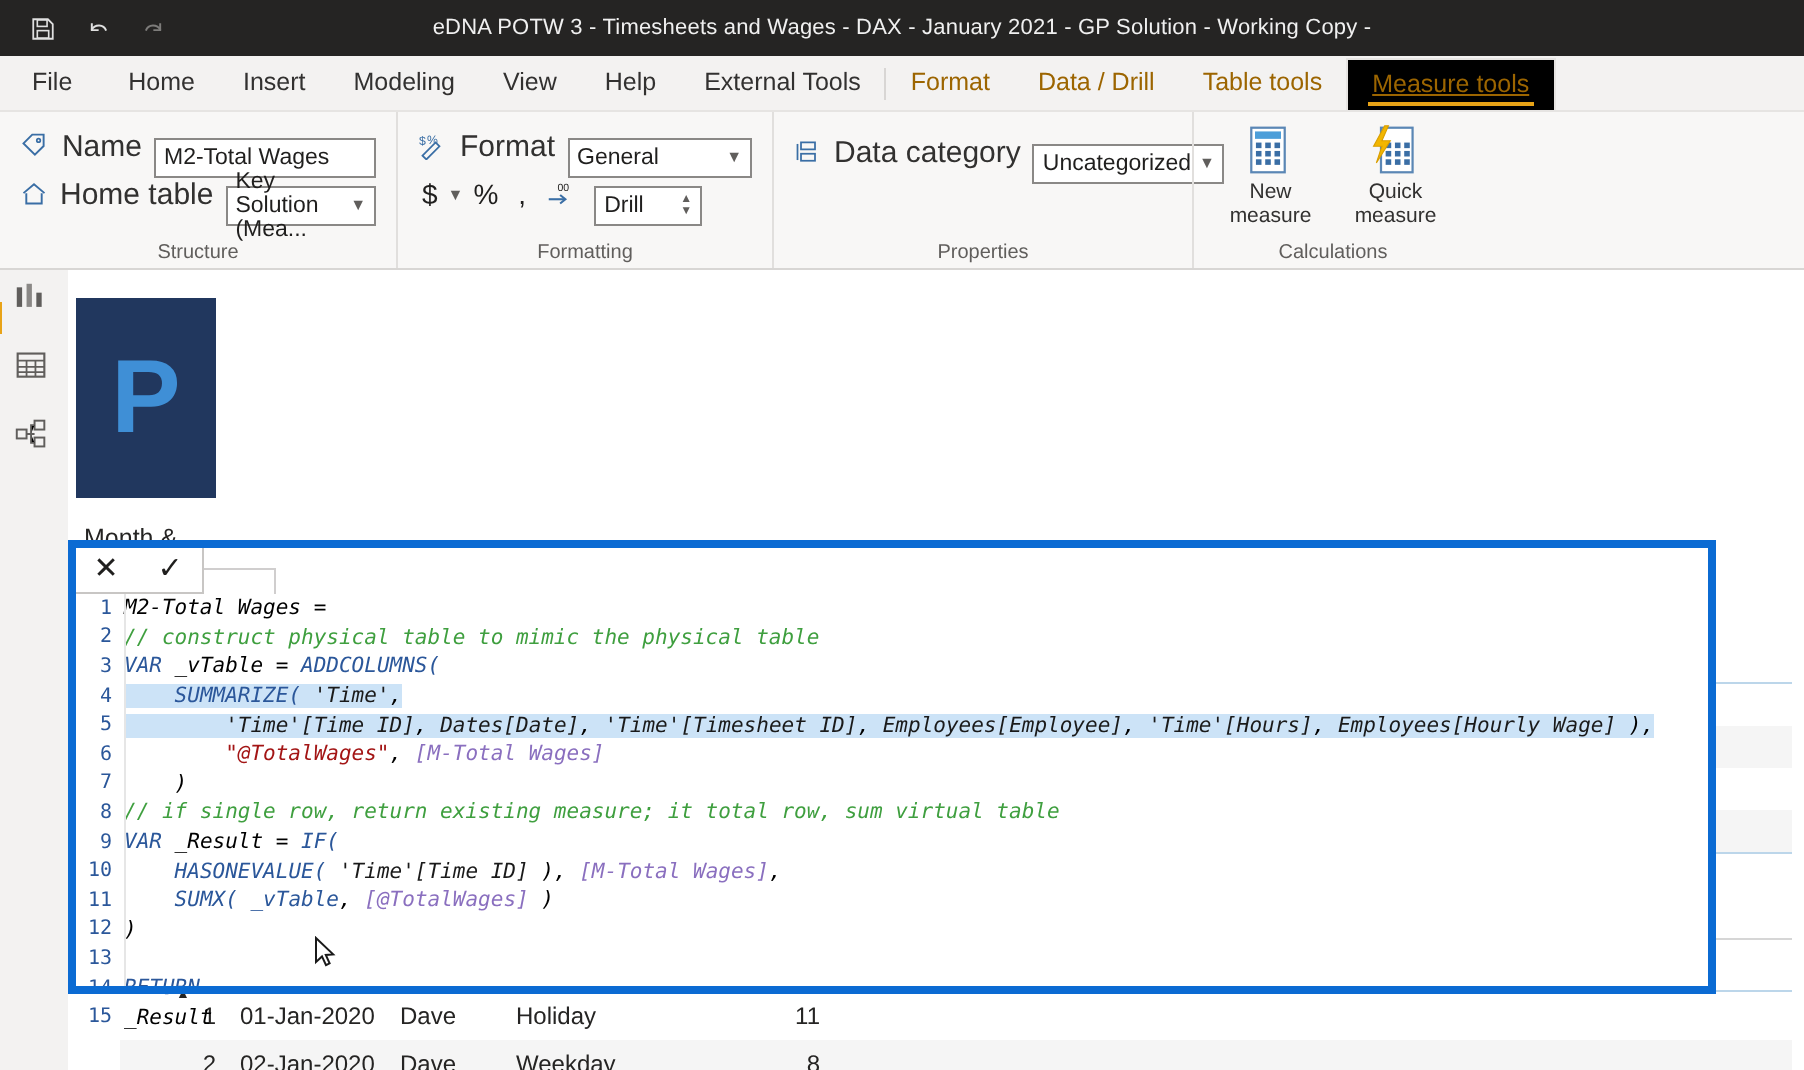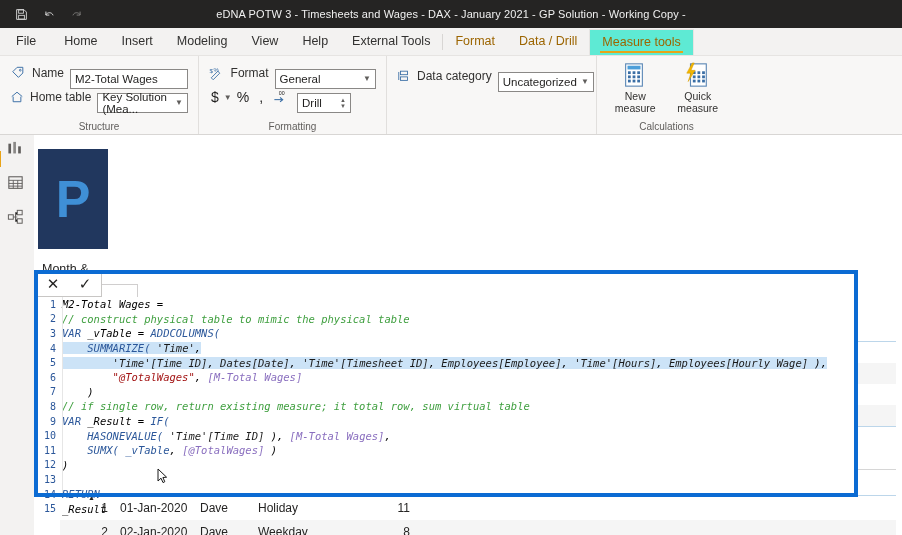--- a/index.html
+++ b/index.html
@@ -36,23 +36,24 @@
     border-bottom: 1px solid #e6e4e2;
   }
   .tab {
     font-size: 12.5px; color: #323130;
     padding: 4px 12px 6px 12px; height: 26px; line-height: 17px;
     white-space: nowrap; position: relative;
   }
   .tab.file { padding-left: 16px; padding-right: 16px; }
   .tab.ctx { color: #9c6500; }
   .tab.active {
-    background: #5eead4; color: #9c6500;
+    background: #000000; color: #9c6500;
     border-left: 1px solid #e6e4e2; border-right: 1px solid #e6e4e2;
     border-top: 1px solid #e6e4e2;
+    text-decoration: underline;
   }
   .tab.active .underline {
     position: absolute; left: 10px; right: 10px; bottom: 2px; height: 2.5px;
     background: #e8a317;
   }
   .tabsep { width: 1px; height: 16px; background: #d8d6d4; align-self: center; }
 
   
   .ribbon {
     position: absolute; top: 56px; left: 0; width: 902px; height: 79px;
@@ -60,21 +61,21 @@
     border-bottom: 1px solid #d8d6d4;
   }
   .rgroup { position: relative; display: flex; flex-direction: column; padding: 5px 10px 0 10px; }
   .rgroup + .rgroup { border-left: 1px solid #e1dfdd; }
   .rgroup .glabel {
     position: absolute; bottom: 2px; left: 0; right: 0; text-align: center;
     font-size: 10px; color: #605e5c;
   }
   .rrow { display: flex; align-items: center; gap: 6px; height: 24px; }
   .ricon { width: 16px; height: 16px; display: inline-flex; align-items: center; justify-content: center; color: #3a6ea5; }
-  .rlabel { font-size: 12px; color: #323130; white-space: nowrap; }
+  .rlabel { font-size: 15px; color: #323130; white-space: nowrap; }
   .tbox {
     background: #fff; border: 1px solid #8a8886; height: 20px;
     font-size: 11.5px; color: #201f1e; padding: 0 4px; display: flex; align-items: center; margin-top: 11px;
   }
   .tbox.sel { justify-content: space-between; gap: 4px; }
   .chev { font-size: 8px; color: #605e5c; }
   .fmt-btn { font-size: 14px; color: #201f1e; padding: 0 2px; display:flex; align-items:center; }
   .spin { display: flex; flex-direction: column; font-size: 6px; color: #605e5c; line-height: 6px; }
 
   .bigbtn {
@@ -231,20 +232,21 @@
     <div class="tab file">File</div>
     <div class="tab">Home</div>
     <div class="tab">Insert</div>
     <div class="tab">Modeling</div>
     <div class="tab">View</div>
     <div class="tab">Help</div>
     <div class="tab">External Tools</div>
     <div class="tabsep"></div>
     <div class="tab ctx">Format</div>
     <div class="tab ctx">Data / Drill</div>
+    <div class="tab ctx">Table tools</div>
     <div class="tab ctx active">
       <span>Measure tools</span>
       <span class="underline"></span>
     </div>
   </div>
 
   <div class="ribbon">
 
     <div class="rgroup" style="width:198px;">
       <div class="rrow">
@@ -319,20 +321,21 @@
               <rect x="4" y="9" width="8" height="4" fill="none" stroke="#3a6ea5" stroke-width="1"></rect>
               <path d="M2 3.4 2 12.6" stroke="#3a6ea5" stroke-width="1"></path>
             </svg>
         </span>
         <span class="rlabel">Data category</span>
         <span class="tbox sel" style="width:112px;text-align:right;">
           <span>Uncategorized</span>
           <span class="chev">▼</span>
         </span>
       </div>
+      <div class="glabel">Properties</div>
     </div>
 
     <div class="rgroup" style="width:140px; flex-direction:row; gap:6px; padding-top:4px;">
       <div class="bigbtn">
         <span class="bglyph">
           <svg width="26" height="26" viewBox="0 0 28 28">
               <rect x="5" y="2" width="18" height="24" fill="#fff" stroke="#5b87b5" stroke-width="1.2"></rect>
               <rect x="7" y="4" width="14" height="4" fill="#4c9ed9"></rect>
               <g fill="#3a6ea5">
                 <rect x="7.5" y="10" width="3" height="3"></rect>

